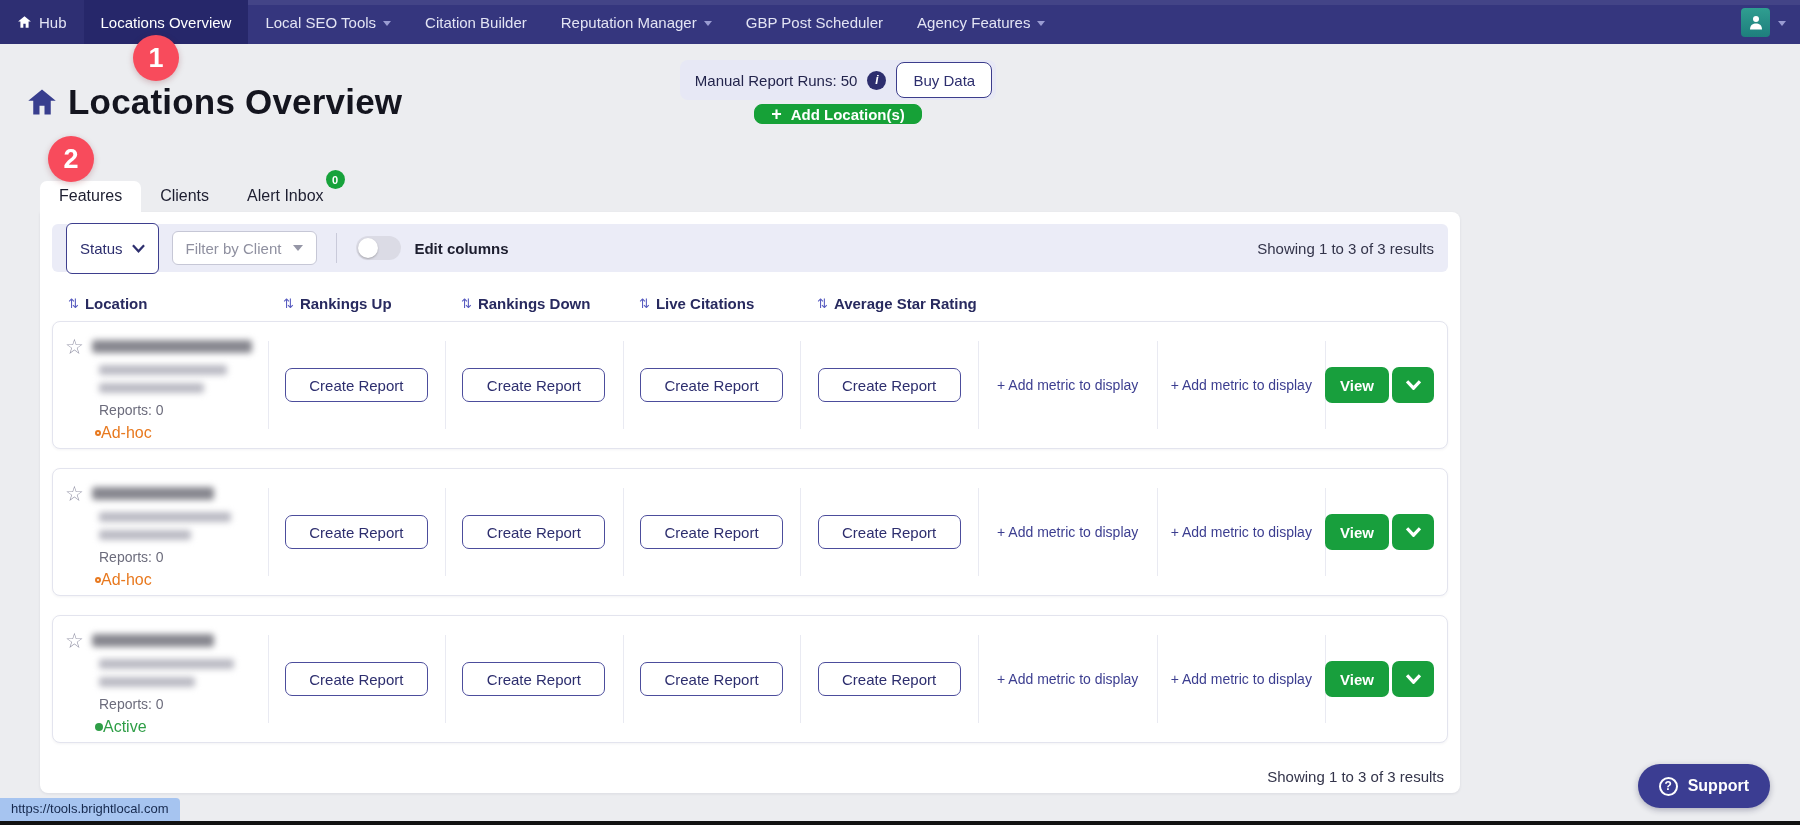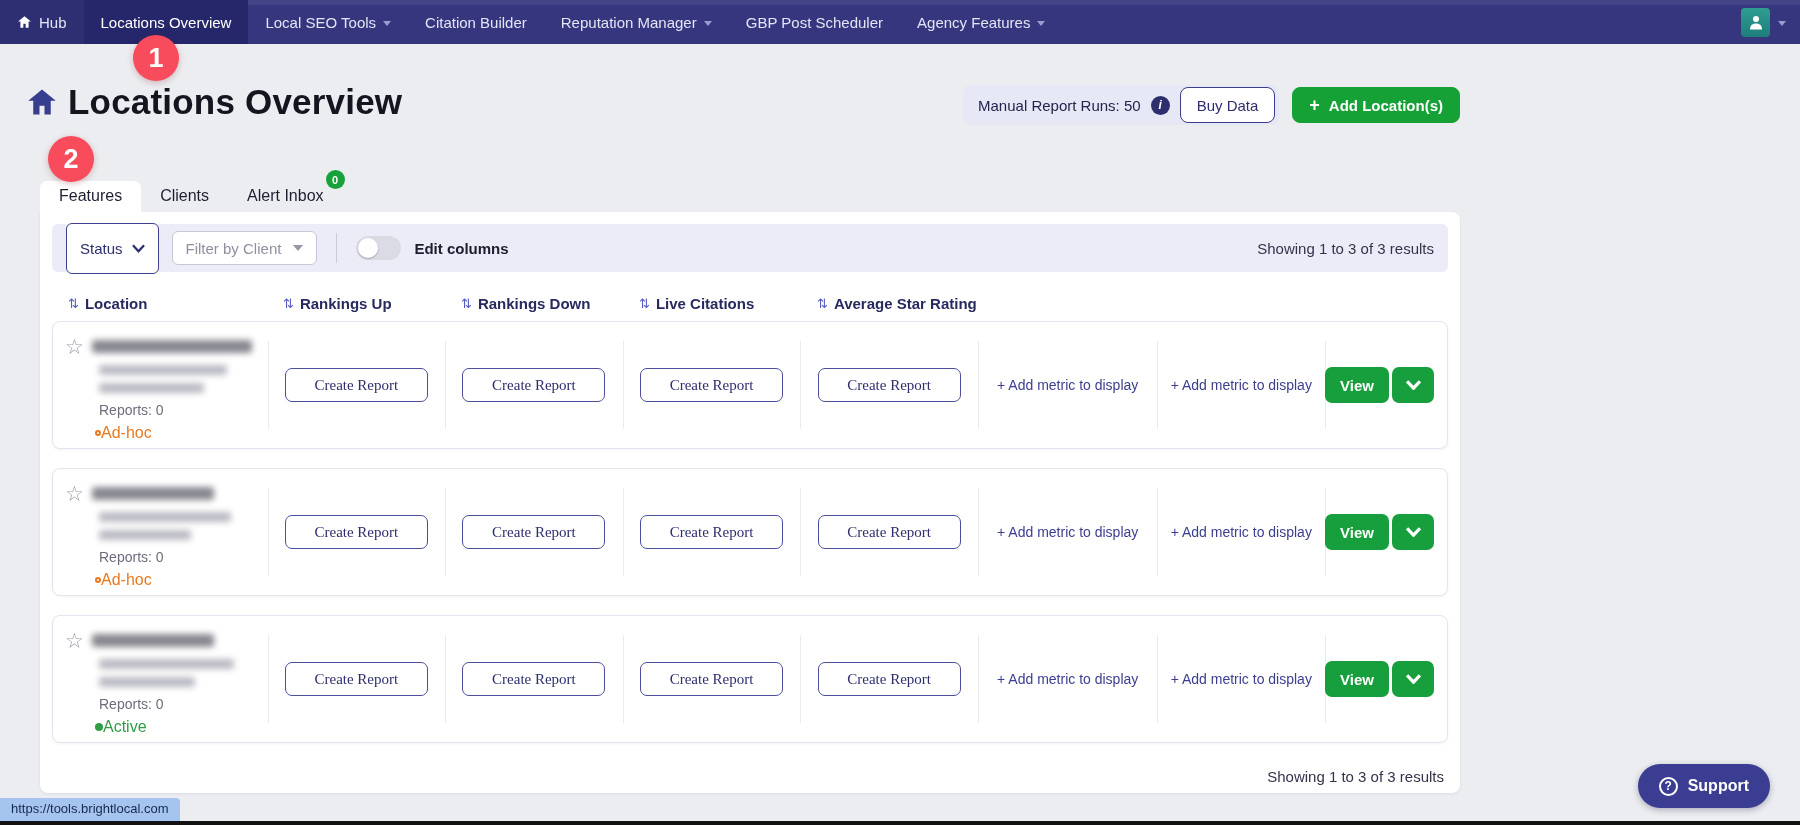--- a/index.html
+++ b/index.html
@@ -22,22 +22,22 @@
   
   .annot{position:absolute;width:46px;height:46px;border-radius:50%;background:#f84b5c;
     color:#fff;font-size:27px;font-weight:bold;display:flex;align-items:center;justify-content:center;
     z-index:30;box-shadow:0 2px 6px rgba(120,20,30,0.25);}
   .annot-1{left:133px;top:35px;}
   .annot-2{left:48px;top:136px;}
 
   
   .page-title{position:absolute;left:26px;top:82px;display:flex;align-items:center;gap:10px;
     font-size:35px;font-weight:800;color:#14151f;letter-spacing:.2px;}
-  .actions{position:absolute;top:86px;left:0;width:1460px;display:flex;justify-content:flex-end;
-    align-items:center;gap:13px;height:38px;}
+  .actions{position:absolute;top:86px;left:0;width:1676px;display:flex;justify-content:flex-end;
+    align-items:center;gap:4px;height:38px;flex-direction:column;}
   .runs-pill{background:#e7e8f5;border-radius:8px;display:flex;align-items:center;
     padding:4px 4px 4px 15px;gap:10px;height:40px;}
   .runs-text{font-size:15px;color:#23244c;}
   .info-dot{width:19px;height:19px;border-radius:50%;background:#2d2e6e;color:#fff;
     display:flex;align-items:center;justify-content:center;font-size:12px;font-weight:bold;font-style:italic;}
   .btn{border-radius:8px;font-size:15px;display:flex;align-items:center;gap:9px;
     padding:0 16px;height:36px;cursor:pointer;white-space:nowrap;}
   .btn-outline{background:#fff;border:1.5px solid #3c3d8c;color:#2d2e6e;}
   .btn-green{background:#16a137;border:1.5px solid #16a137;color:#fff;font-weight:600;}
   .plus-glyph{font-size:18px;font-weight:bold;line-height:1;}
@@ -96,21 +96,21 @@
   .blur-addr{height:10px;background:#babac3;margin:8px 0 0 34px;}
   .loc-reports{margin:9px 0 0 34px;font-size:14px;color:#6c6c7c;}
   .loc-status{margin:6px 0 0 30px;font-size:16px;display:flex;align-items:center;gap:0;}
   .loc-status .dot{width:8px;height:8px;border-radius:50%;display:inline-block;}
   .status-adhoc{color:#e8791f;}
   .status-adhoc .dot{border:2px solid #e8791f;background:transparent;width:6px;height:6px;}
   .status-active{color:#2f9e47;}
   .status-active .dot{background:#2f9e47;}
   .cell-report{width:178px;display:flex;align-items:center;justify-content:center;}
   .create-btn{width:143px;height:34px;background:#fff;border:1.5px solid #4c4d9c;border-radius:7px;
-    color:#2d2e6e;font-size:15px;display:flex;align-items:center;justify-content:center;cursor:pointer;font-family:Liberation Serif, serif;}
+    color:#2d2e6e;font-size:15px;display:flex;align-items:center;justify-content:center;cursor:pointer;}
   .cell-metric{display:flex;align-items:center;justify-content:center;}
   .metric-label{color:#3c3e90;font-size:14px;cursor:pointer;}
   .cell-view{flex:1;display:flex;align-items:center;justify-content:flex-end;gap:3px;padding-right:13px;}
   .view-btn{background:#189f3d;color:#fff;font-size:15px;font-weight:700;border-radius:7px;
     height:36px;padding:0 15px;display:flex;align-items:center;cursor:pointer;}
   .view-caret-btn{background:#189f3d;border-radius:7px;width:42px;height:36px;
     display:flex;align-items:center;justify-content:center;cursor:pointer;}
   .panel-footer{text-align:right;padding:6px 16px 0;font-size:15px;color:#33344a;}
 
   

